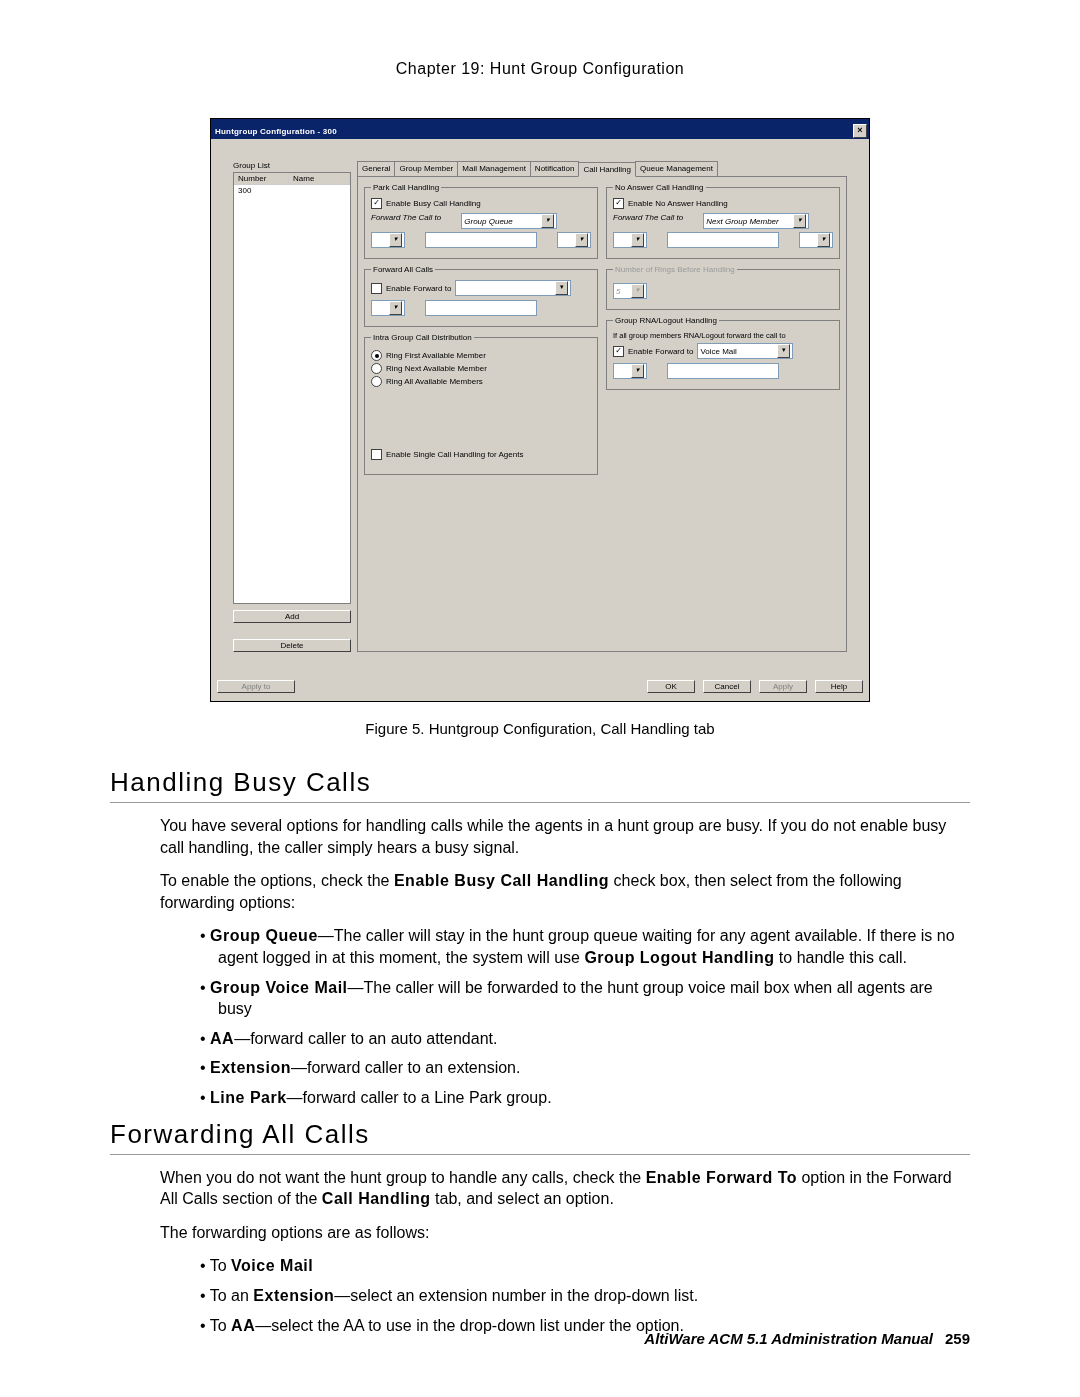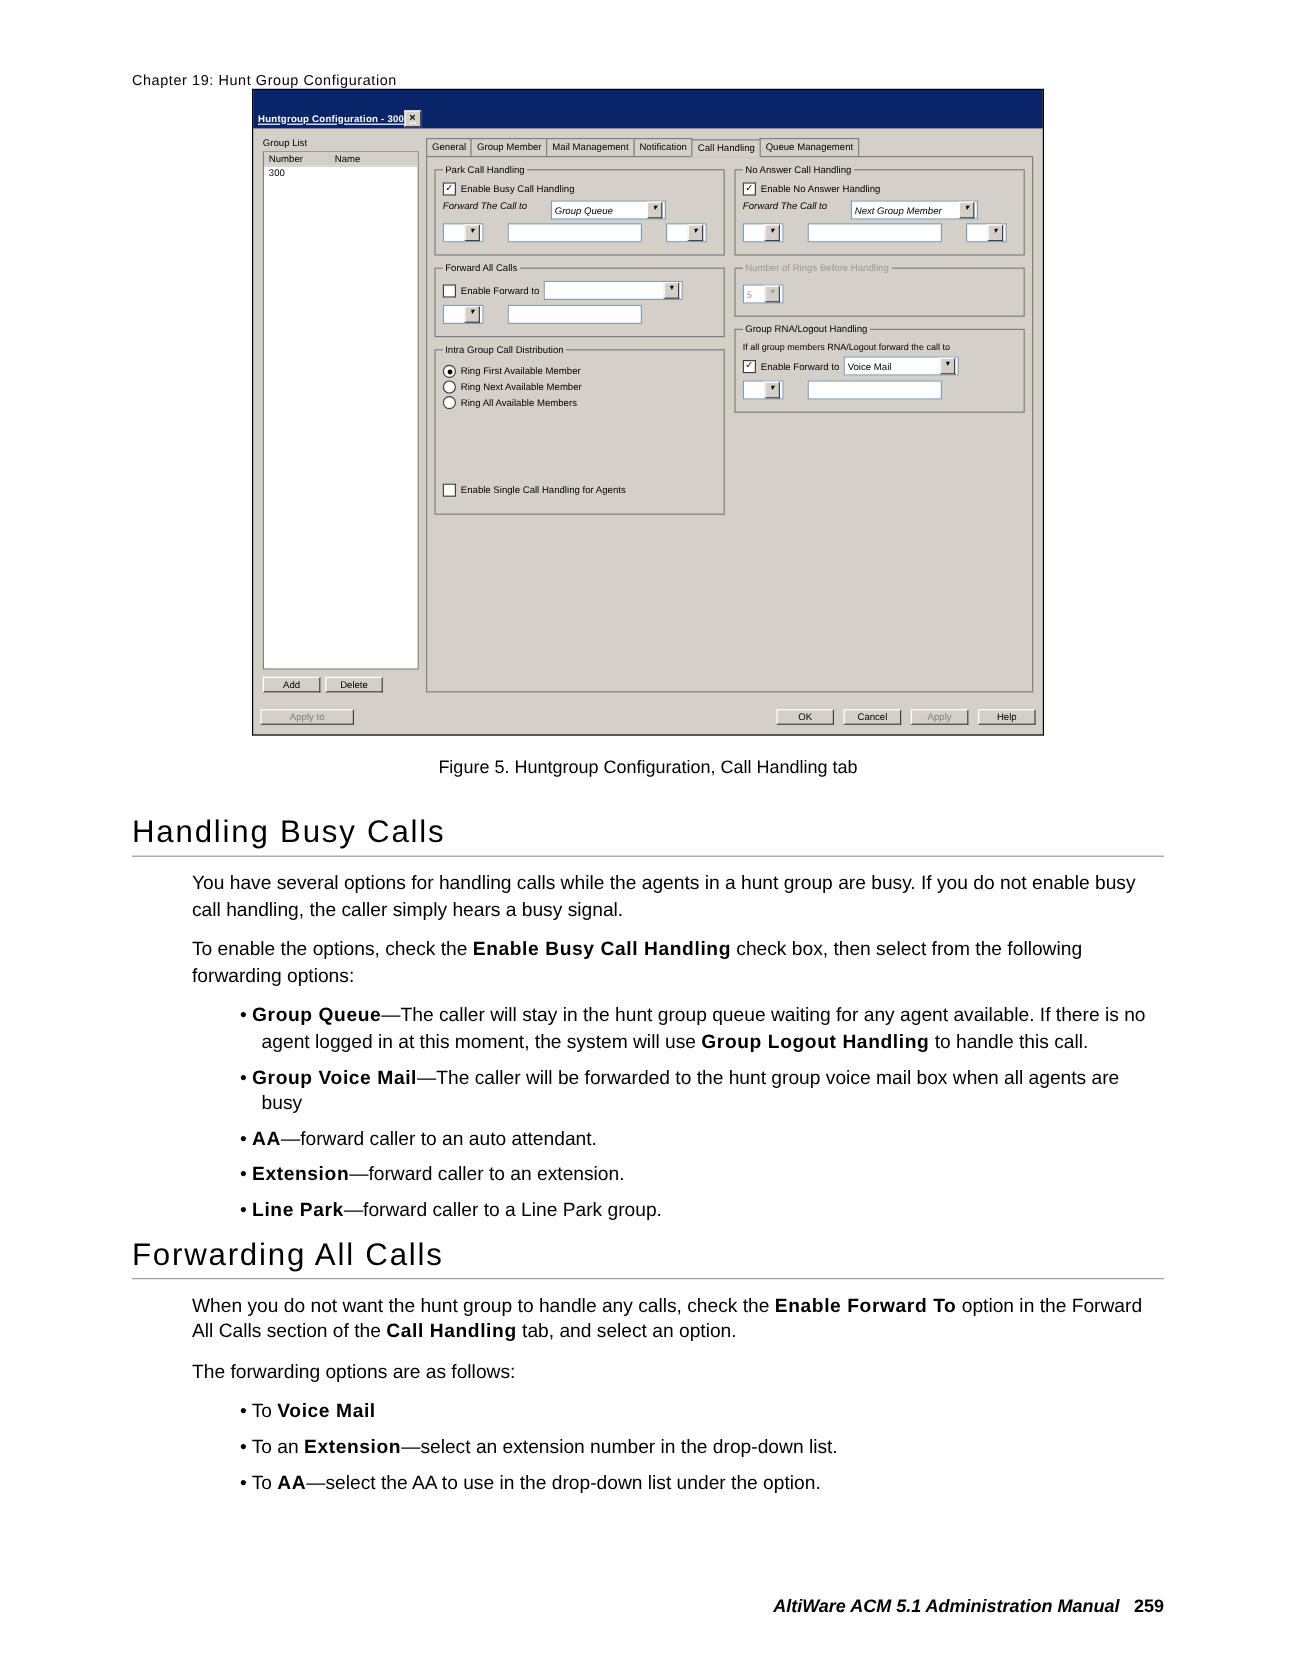--- a/index.html
+++ b/index.html
@@ -9,76 +9,77 @@
     color: #000;
   }
   .page {
     width: 1080px;
     height: 1397px;
     position: relative;
     box-sizing: border-box;
     padding: 60px 110px 50px 110px;
   }
   .chapter-header {
-    text-align: left;
-    font-size: 12px;
+    text-align: center;
+    font-size: 16px;
     letter-spacing: 0.5px;
+    margin-bottom: 40px;
   }
 
   
   .dialog-wrap {
     width: 660px;
     margin: 0 auto 18px auto;
   }
   .dialog {
     border: 1px solid #000;
     background: #d4d0c8;
     font-family: Tahoma, Verdana, sans-serif;
     font-size: 8px;
     color: #000;
   }
   .titlebar {
     display: flex;
     align-items: center;
+    justify-content: space-between;
     background: #0a246a;
     color: #fff;
     height: 16px;
-    padding: 16px 2px 0 4px;
+    padding: 4px 2px 0 4px;
     font-weight: bold;
     letter-spacing: 0.2px;
-    text-decoration: underline;
   }
   .titlebar .close {
     width: 12px; height: 12px;
     background: #d4d0c8;
     border: 1px solid #fff;
     border-right-color:#404040; border-bottom-color:#404040;
     color:#000; font-size:9px; line-height:10px; text-align:center;
   }
   .dlg-body {
     display: flex;
-    padding: 8px;
+    padding: 22px;
     gap: 6px;
   }
   .grouplist {
     width: 130px;
     display:flex; flex-direction:column;
   }
   .gl-title { font-size:8px; margin-bottom:2px; }
   .gl-box {
     border: 1px solid #808080;
     background: #fff;
     flex: 1;
     min-height: 430px;
     font-size:8px;
   }
   .gl-head { border-bottom:1px solid #ccc; display:flex; }
   .gl-head span { padding:1px 4px; border-right:1px solid #ccc; background:#d4d0c8;}
   .gl-row span { padding:1px 4px; display:inline-block;}
-  .gl-btns { display:flex; gap:4px; margin-top:6px; }
+  .gl-btns { display:flex; gap:16px; margin-top:6px;flex-direction:column; }
   .winbtn {
     background:#d4d0c8;
     border:1px solid #fff;
     border-right-color:#404040; border-bottom-color:#404040;
     padding:1px 8px; font-size:8px;
     min-width:30px; text-align:center;
   }
   .winbtn.disabled { color:#808080; }
 
   .right-col { flex:1; display:flex; flex-direction:column; }

